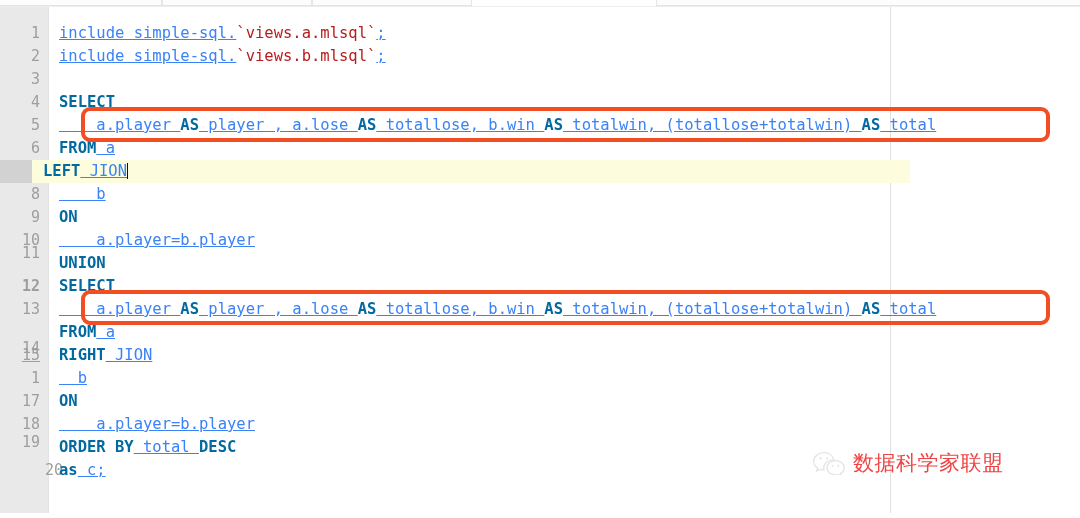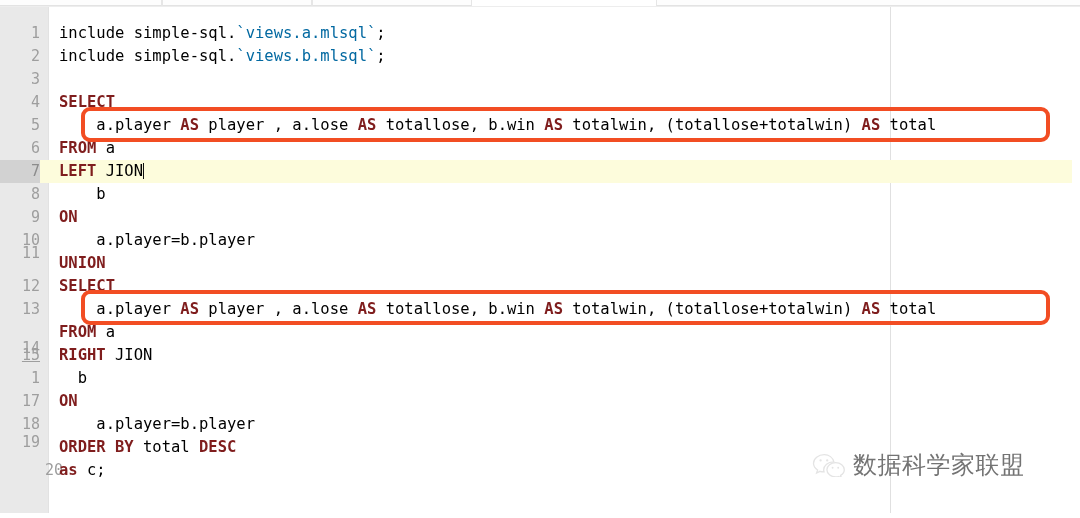--- a/index.html
+++ b/index.html
@@ -92,30 +92,30 @@
     width: 1031px;
     height: 23px;
     line-height: 23px;
     white-space: pre;
     font-size: 15.5px;
     font-family: "DejaVu Sans Mono", monospace;
     color: #1a1a1a;
   }
   .row.current {
     background: #fdfcdc;
-    left: 40px;
-    width: 1032px;
-    padding-left: 9px;
+    left: 32px;
+    width: 878px;
+    padding-left: 1px;
     box-sizing: border-box;
   }
   .code-text { padding-left: 10px; display: inline-block; }
 
-  .kw   { font-weight: bold; color: #7f1d1d; }
-  .str  { color: #0369a1; }
-  .plain{ color: #000000; }
+  .kw   { font-weight: bold; color: #0369a1; }
+  .str  { color: #b91c1c; }
+  .plain{ color: #3b82f6; text-decoration: underline; }
 
   
   .caret {
     display: inline-block;
     width: 1px;
     height: 16px;
     background: #111;
     vertical-align: -3px;
     margin-left: 0px;
   }
@@ -146,22 +146,22 @@
     position: absolute;
     left: 812px;
     top: 449px;
     display: flex;
     align-items: center;
     gap: 7px;
     opacity: 1;
   }
   #watermark .wm-text {
     font-family: Liberation Serif, serif;
-    font-size: 24px;
-    color: #737373;
+    font-size: 21px;
+    color: #ef4444;
     letter-spacing: 0.5px;
     white-space: nowrap;
   }
   #watermark svg { display: block; }
 
   
   #bottom-strip {
     position: absolute;
     left: 0; top: 513px;
     width: 1080px; height: 5px;
@@ -188,21 +188,21 @@
       <div class="ln" style="top: 38px;"><span>2</span></div>
       <div class="ln" style="top: 61px;"><span>3</span></div>
       <div class="ln" style="top: 84px;"><span>4</span></div>
       <div class="ln" style="top: 107px;"><span>5</span></div>
       <div class="ln" style="top: 130px;"><span>6</span></div>
       <div class="ln active" style="top: 153px;"><span>7</span></div>
       <div class="ln" style="top: 176px;"><span>8</span></div>
       <div class="ln" style="top: 199px;"><span>9</span></div>
       <div class="ln" style="top: 222px;"><span>10</span></div>
       <div class="ln" style="top: 235px;"><span>11</span></div>
-      <div class="ln" style="top: 268px;"><span>12</span></div>
+      <div class="ln" style="top: 268px; font-weight: bold;"><span>12</span></div>
       <div class="ln" style="top: 291px;"><span>13</span></div>
       <div class="ln" style="top: 330px;"><span>14</span></div>
       <div class="ln" style="top: 337px; text-decoration: underline;"><span>15</span></div>
       <div class="ln" style="top: 360px;"><span>1</span></div>
       <div class="ln" style="top: 383px;"><span>17</span></div>
       <div class="ln" style="top: 406px;"><span>18</span></div>
       <div class="ln" style="top: 424px;"><span>19</span></div>
       <div class="ln" style="top: 452px; margin-left: 23px;"><span>20</span></div>
     </div>
   <div id="code-lines">

